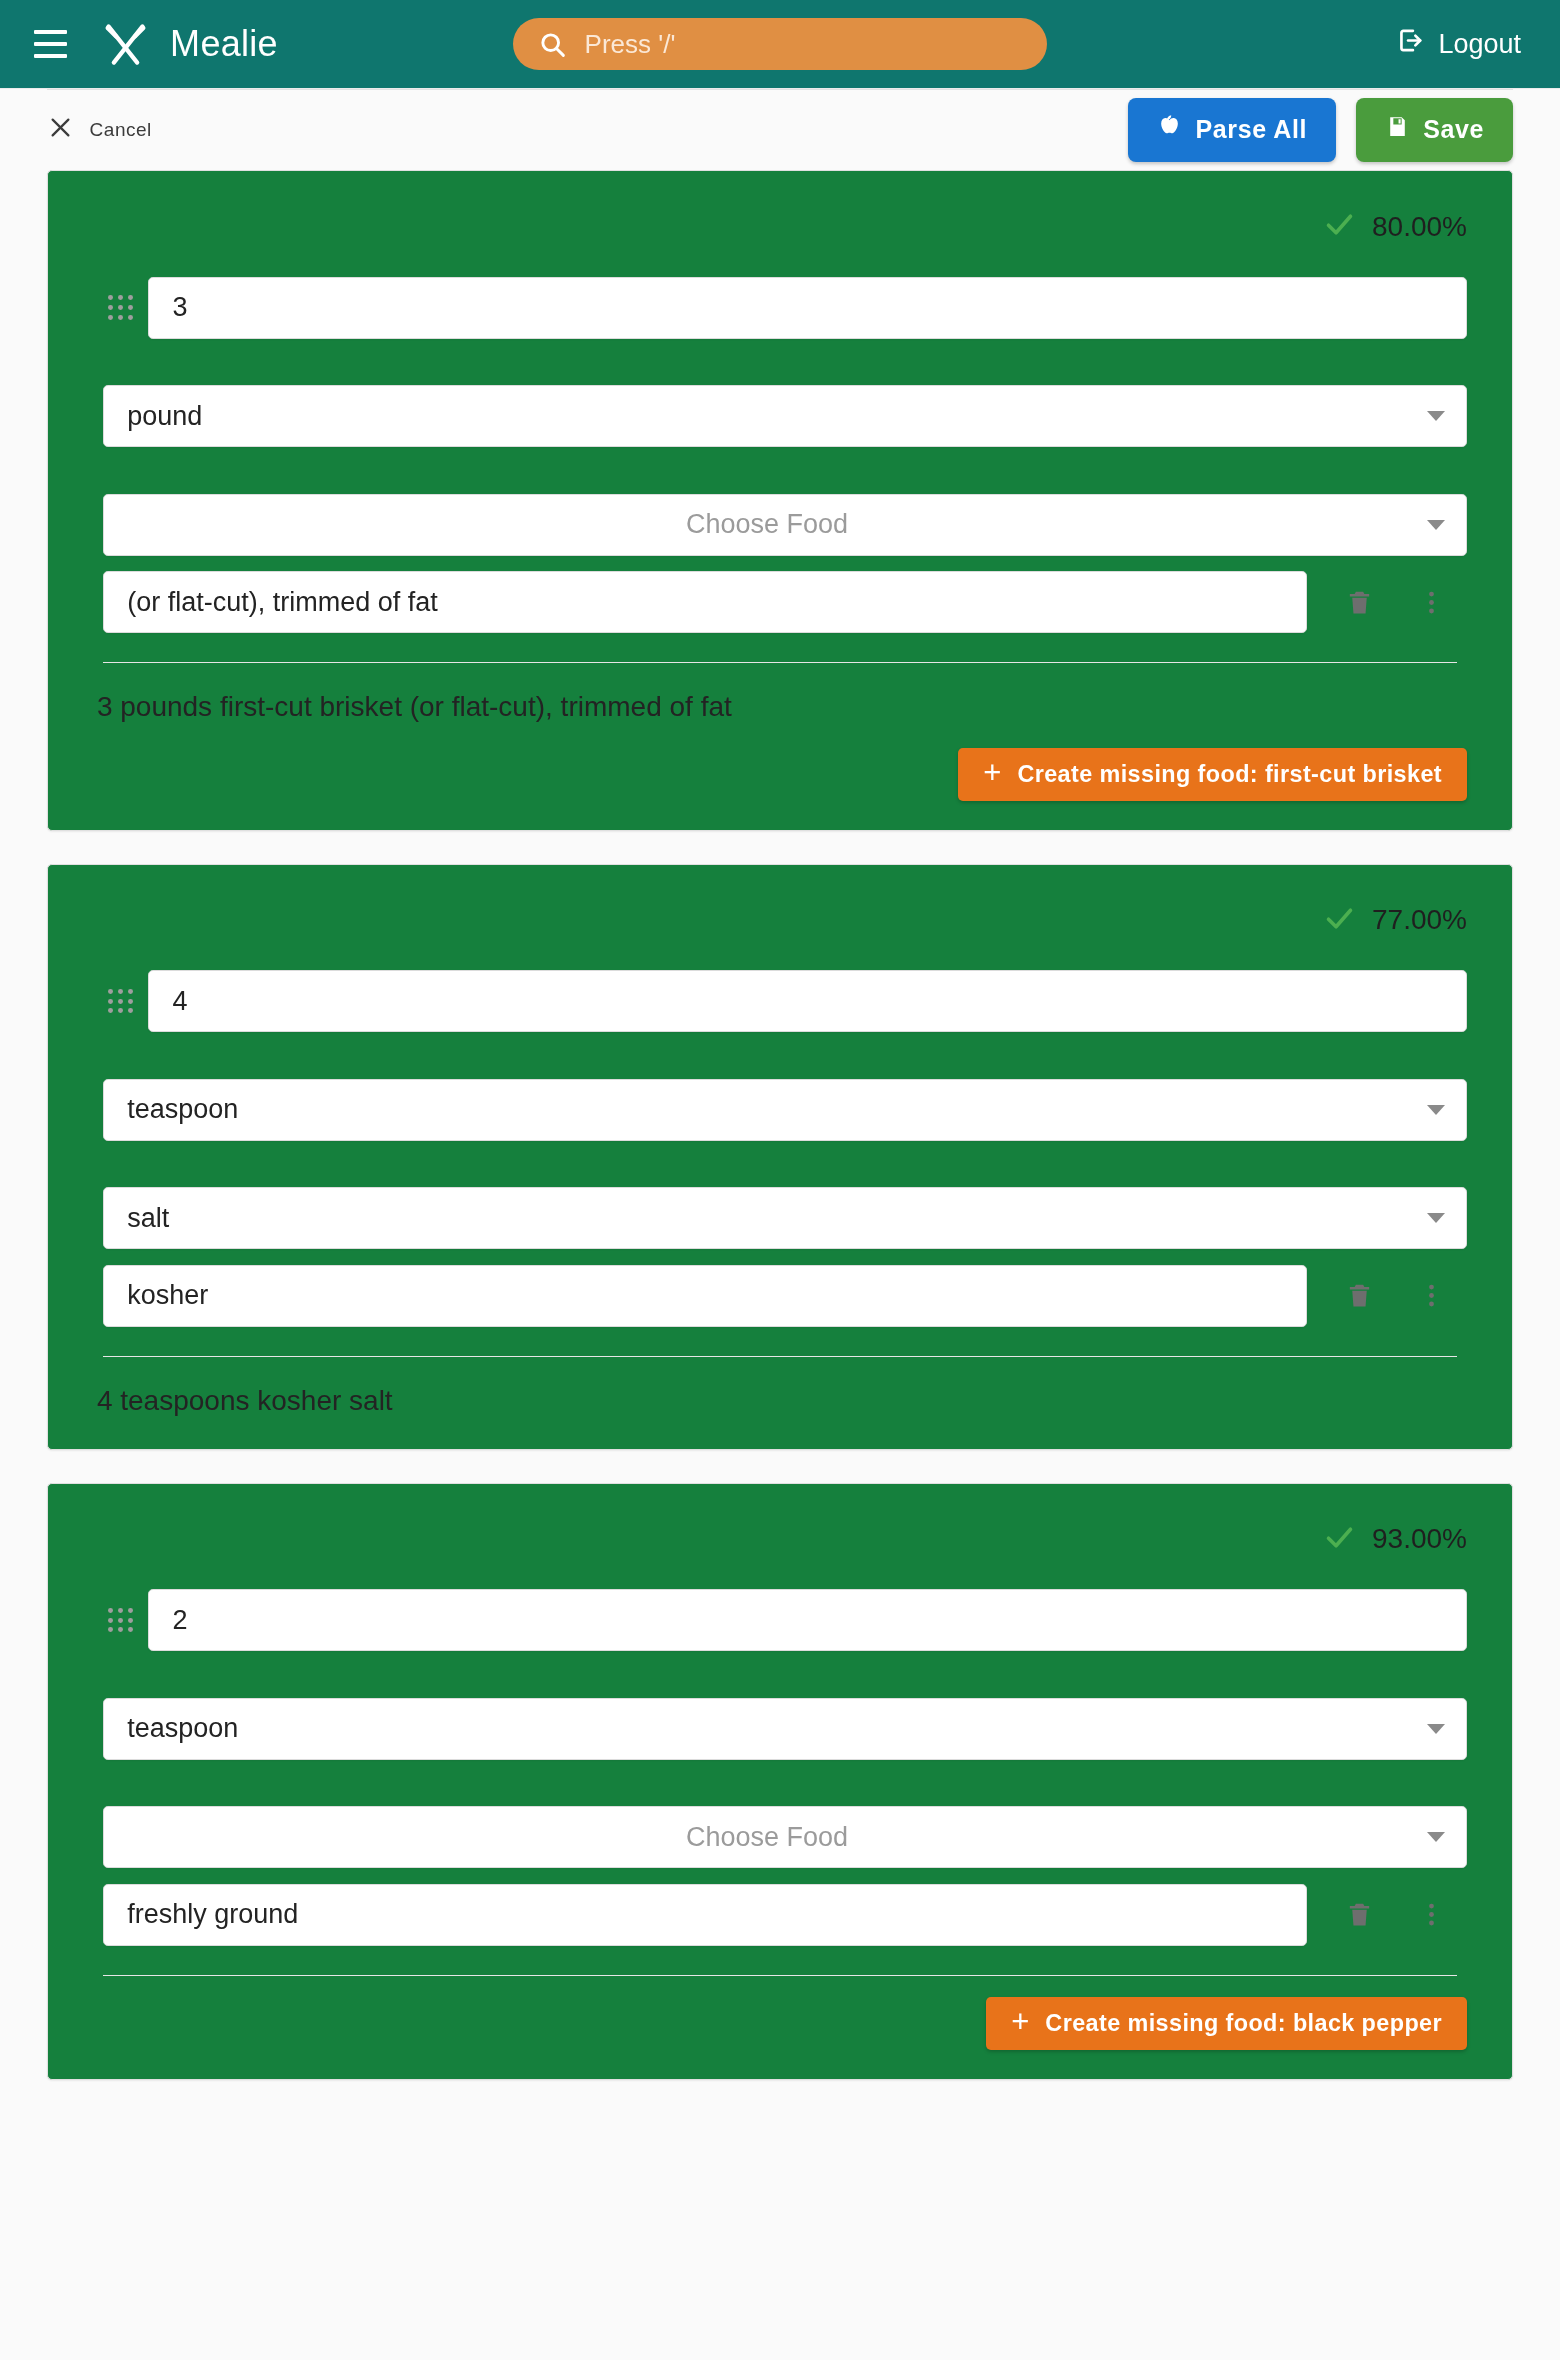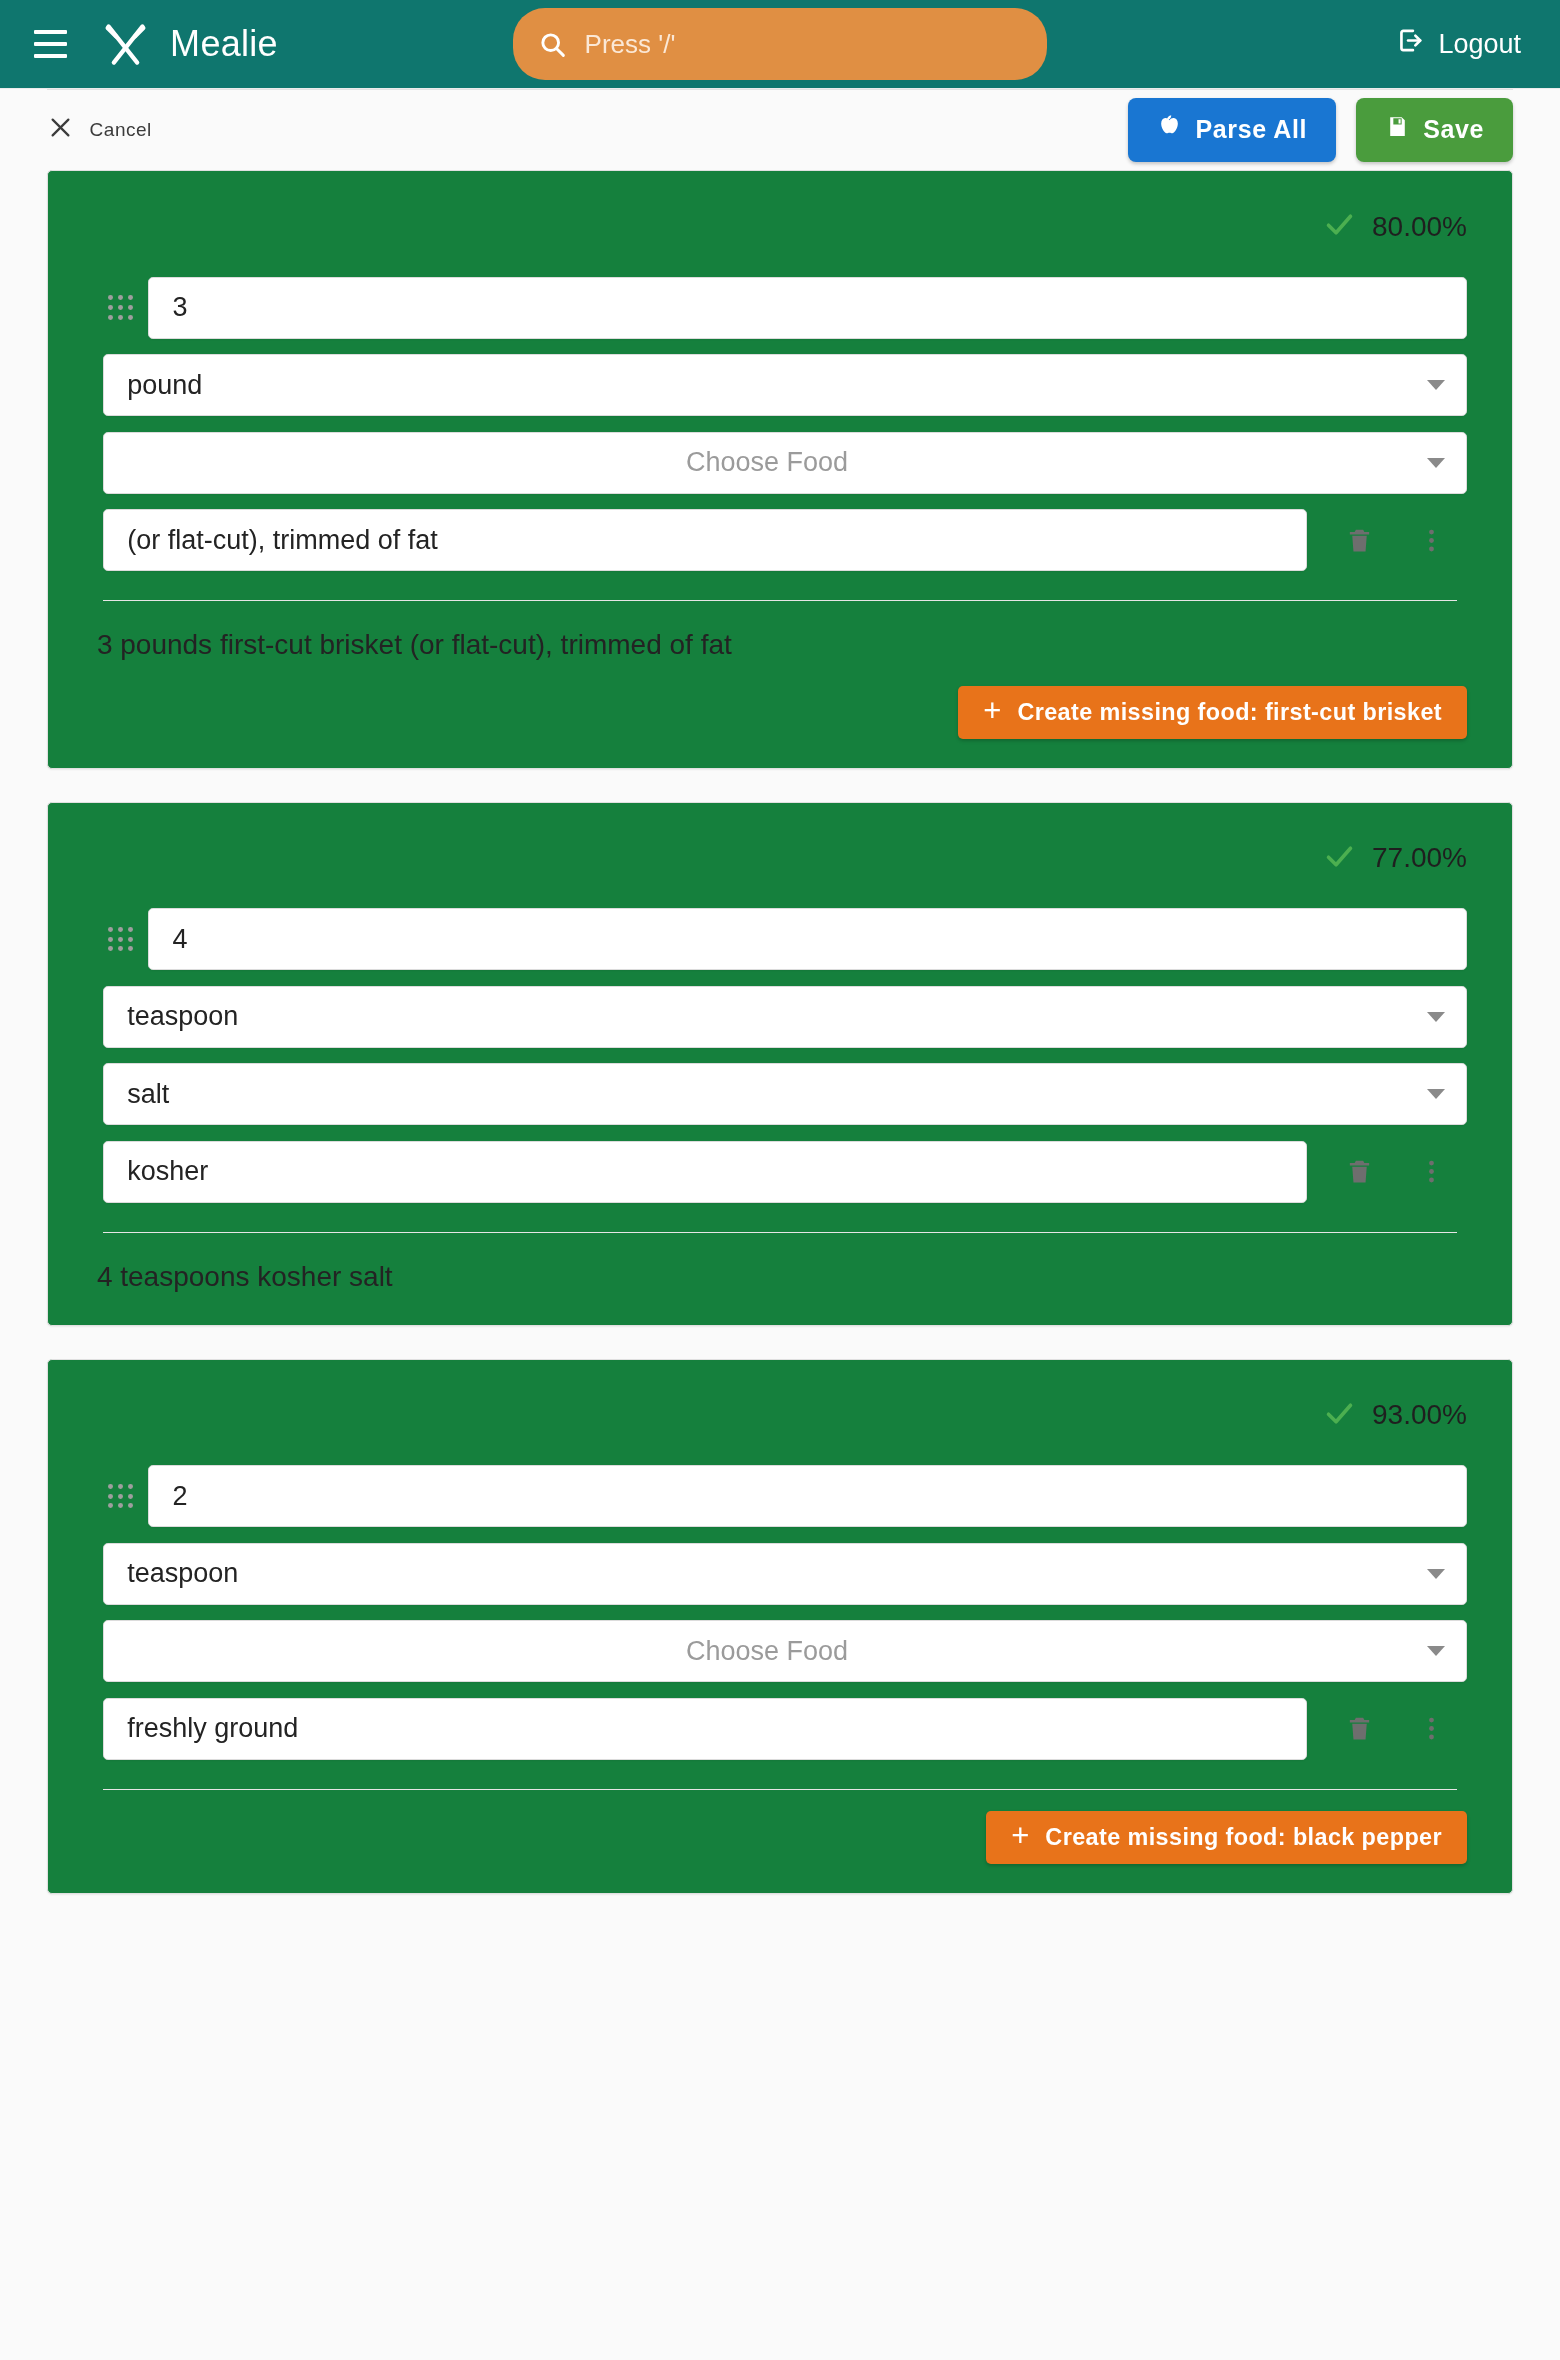--- a/index.html
+++ b/index.html
@@ -49,21 +49,21 @@
     color: #fff;
     font-size: 36px;
     letter-spacing: 0.3px;
     font-weight: 400;
   }
   .searchbox {
     position: absolute;
     left: 780px;
     transform: translateX(-50%);
     width: 534px;
-    height: 72px;
+    height: 52px;
     background: #e08f43;
     border-radius: 32px;
     display: flex;
     align-items: center;
     padding: 0 25px;
     cursor: text;
   }
   .searchbox .s-icon { margin-right: 17.6px; display: flex; }
   .search-placeholder {
     color: #fbe8d6;
@@ -193,21 +193,21 @@
     box-shadow: 0 1px 2px rgba(0,0,0,.06);
   }
   .field.placeholder { color: #9b9b9b; justify-content: center; }
 
   .select-row {
     margin-top: 15.6px;
     display: flex;
     align-items: center;
     padding-left: 9.8px;
   }
-  .select-row .field { position: relative; padding-right: 59px; }
+  .select-row .field { position: relative; padding-right: 59px; margin-top: 31px; }
   .caret {
     position: absolute;
     right: 21.5px;
     top: 50%;
     transform: translateY(-50%);
     width: 0; height: 0;
     border-left: 9.8px solid transparent;
     border-right: 9.8px solid transparent;
     border-top: 10.7px solid #8a8a8a;
   }

